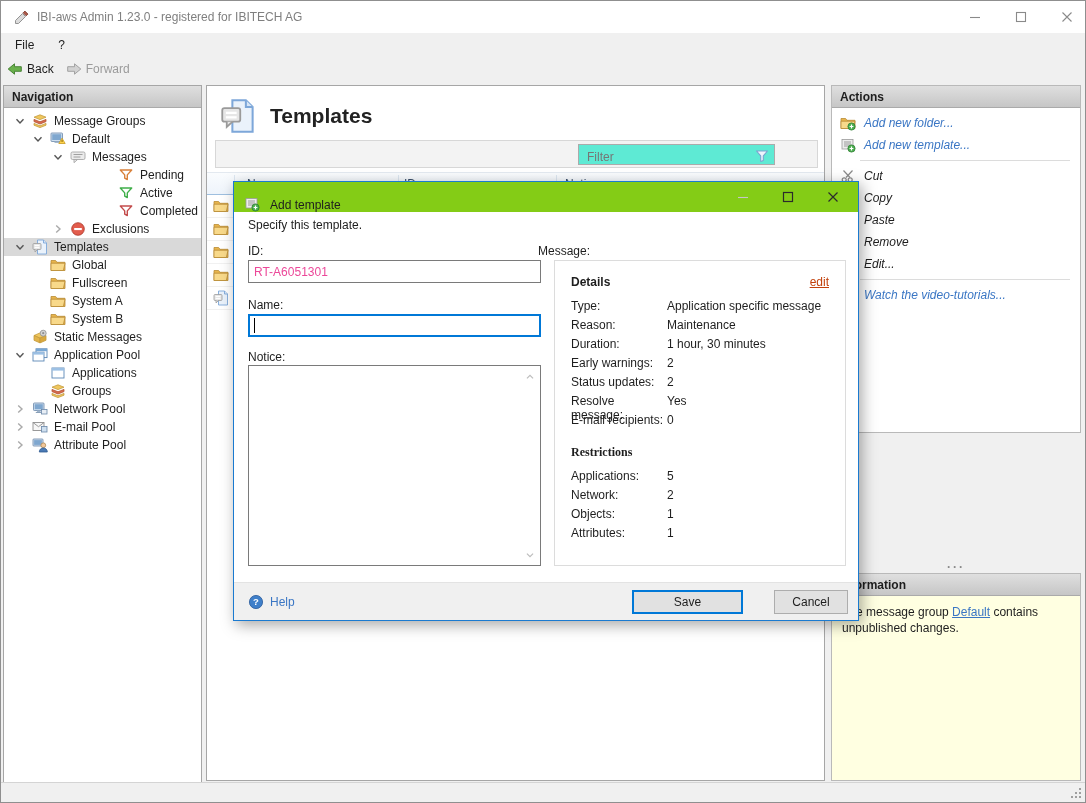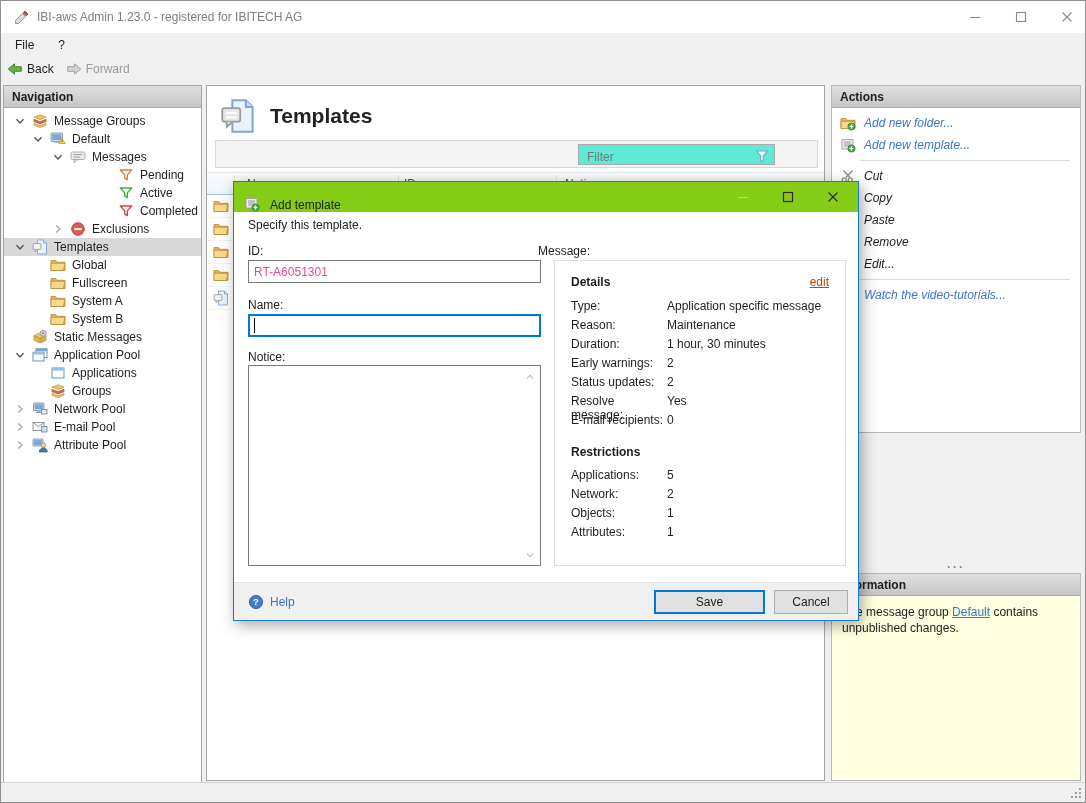--- a/index.html
+++ b/index.html
@@ -107,28 +107,28 @@
   .ta-notice { position:absolute; left:14px; top:183px; width:293px; height:201px; border:1px solid #7a7a7a;
                resize:none; font:12px "Liberation Sans", sans-serif; outline:none; padding:4px; }
   .ta-arrow { position:absolute; width:14px; height:14px; }
   .ta-arrow svg { width:14px; height:14px; }
   .details-box { position:absolute; left:320px; top:78px; width:292px; height:306px; border:1px solid #dcdcdc; padding:14px 16px 0 16px; }
   .details-head { display:flex; justify-content:space-between; align-items:baseline; margin-bottom:10px; }
   .details-title { font-weight:bold; }
   .edit-link { color:#c2410c; text-decoration:underline; cursor:pointer; }
   .drow { display:flex; height:19px; }
   .dlabel { width:96px; flex:0 0 96px; }
-  .restrict-title { font-weight:bold; margin:13px 0 9px 0; }
+  .restrict-title { font-weight:bold; margin:13px 0 9px 0;font-family:Liberation Serif, serif; }
   .dlg-footer { position:absolute; left:0; bottom:0; width:100%; height:38px; background:#f0f0f0; border-top:1px solid #e3e3e3;
                 display:flex; align-items:center; }
   .help-link { display:flex; align-items:center; gap:6px; margin-left:14px; color:#3a76c4; cursor:pointer; }
   .help-link .icon16 { width:16px; height:16px; }
   .btn { position:absolute; top:7px; height:24px; background:#e1e1e1; font:12px "Liberation Sans", sans-serif;
          text-align:center; cursor:pointer; display:flex; align-items:center; justify-content:center; }
-  .btn-save { left:420px; width:111px; border:2px solid #0078d7; }
+  .btn-save { left:398px; width:111px; border:2px solid #0078d7; }
   .btn-cancel { left:540px; width:74px; border:1px solid #adadad; }
   .caret { position:absolute; left:20px; top:136px; width:1px; height:15px; background:#000; }
 </style>
 </head>
 <body>
 
 <div class="window">
 
   <div class="titlebar">
     <span class="tb-icon">

